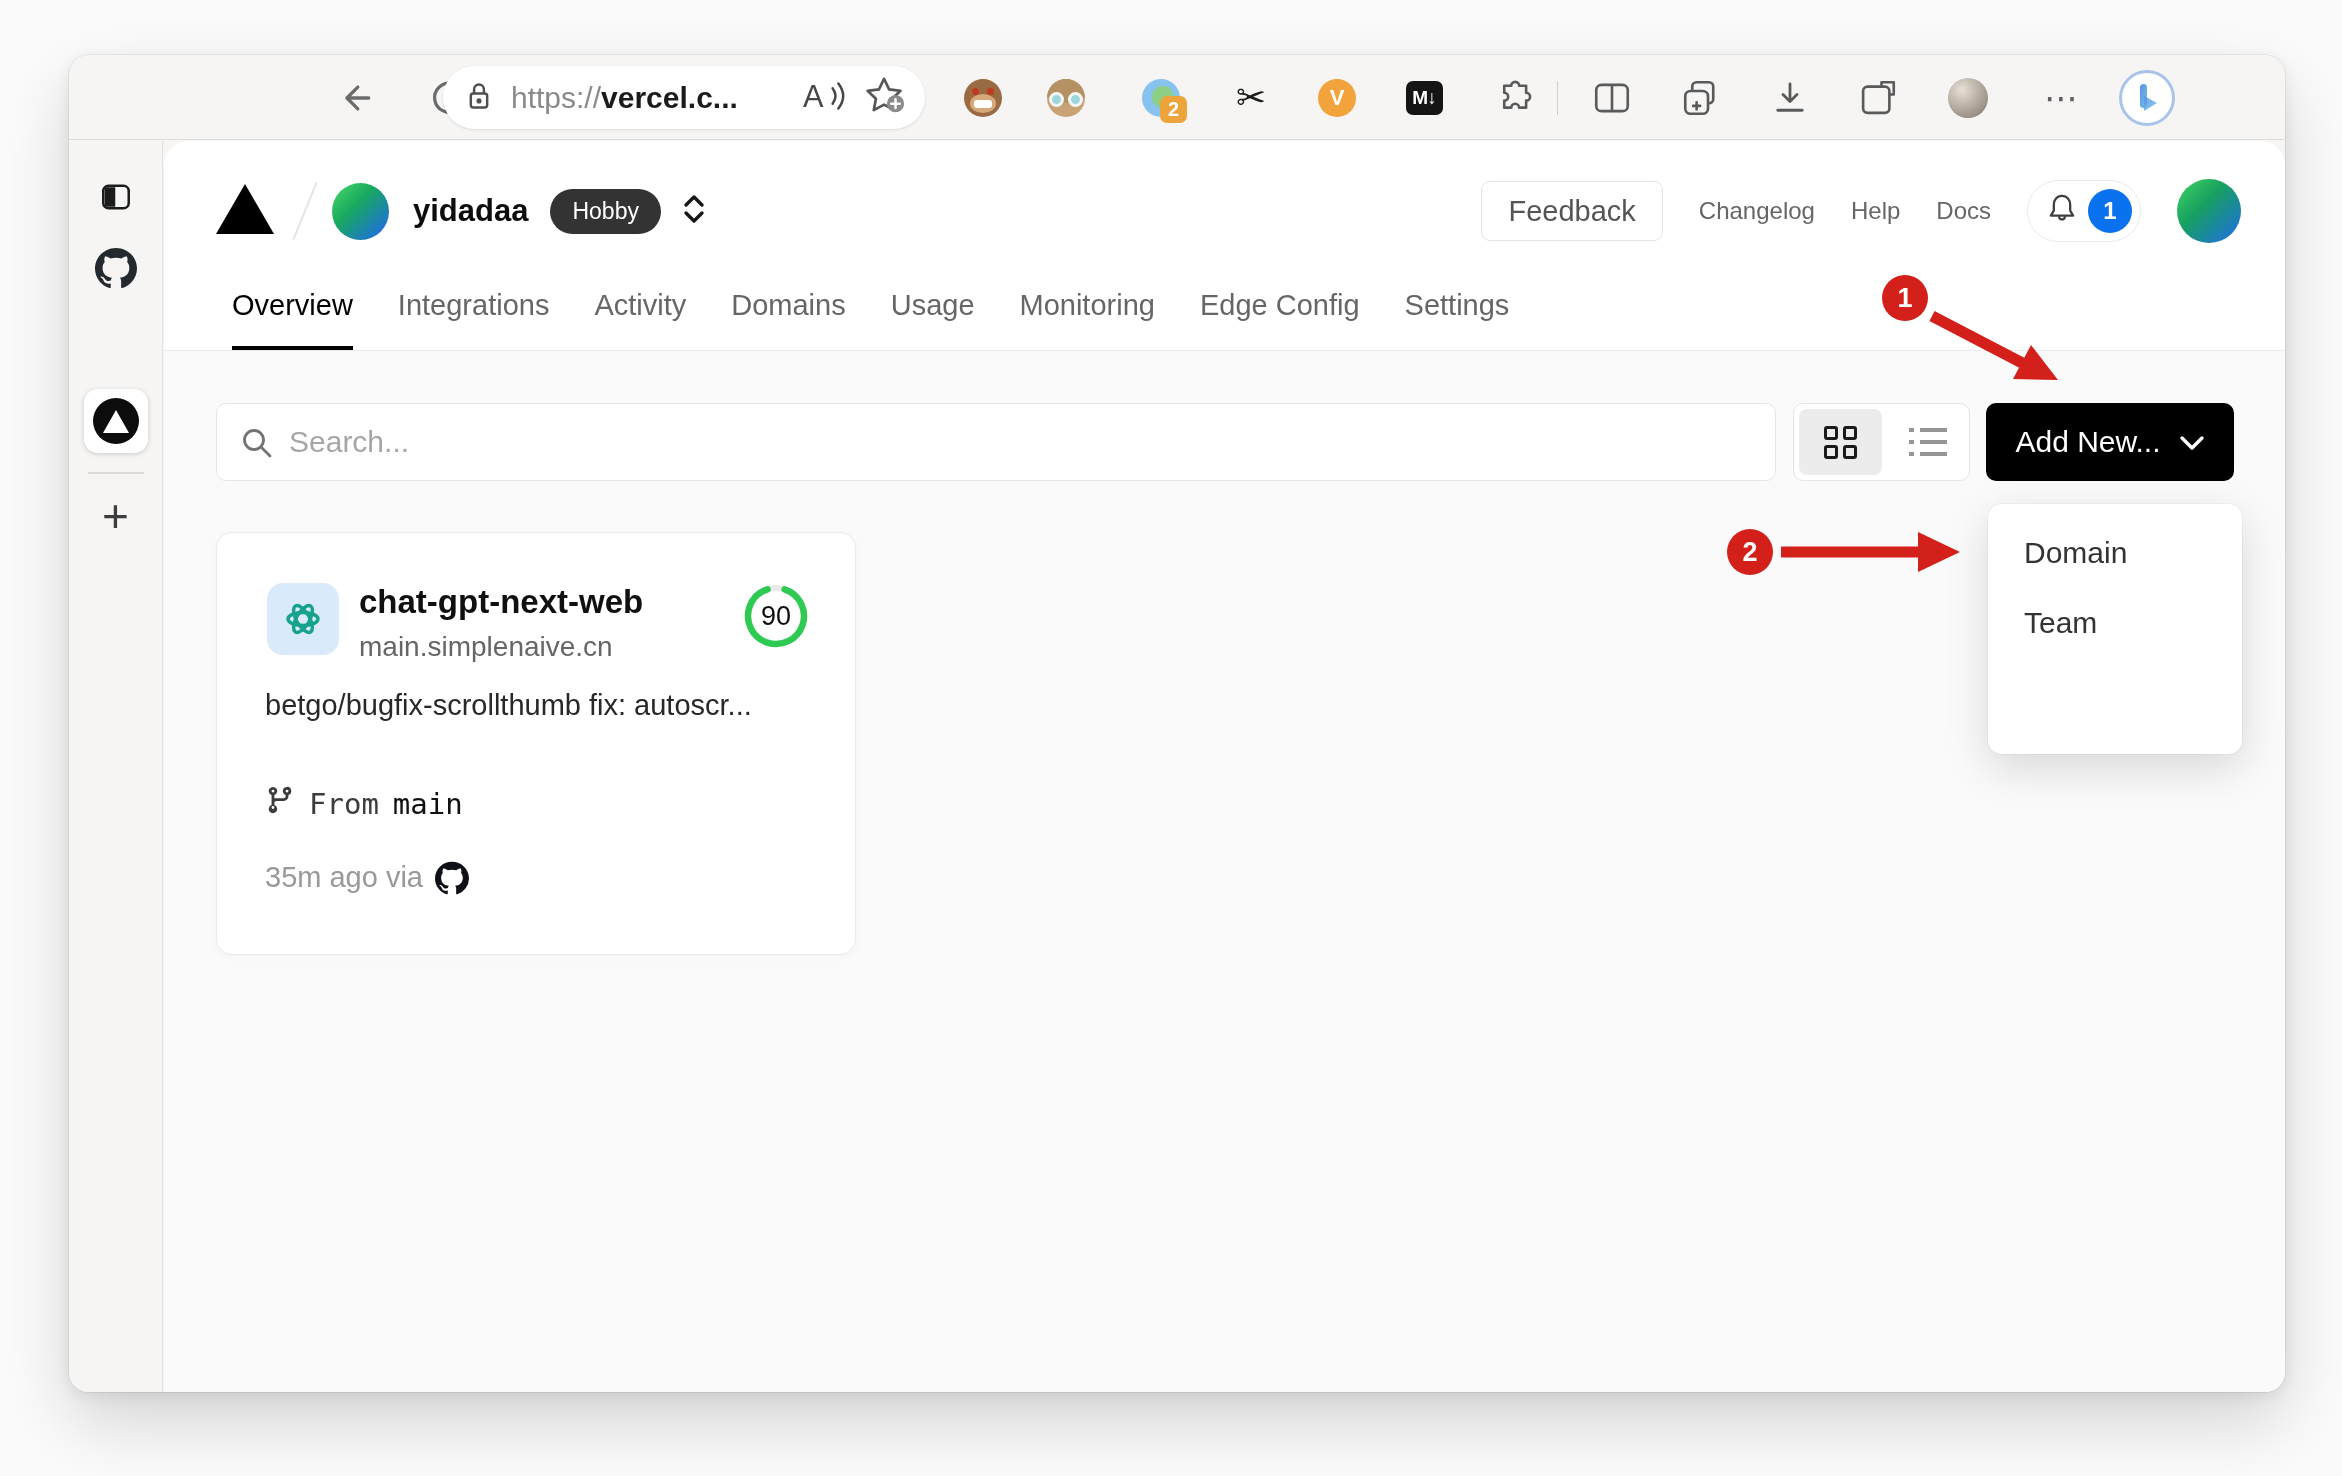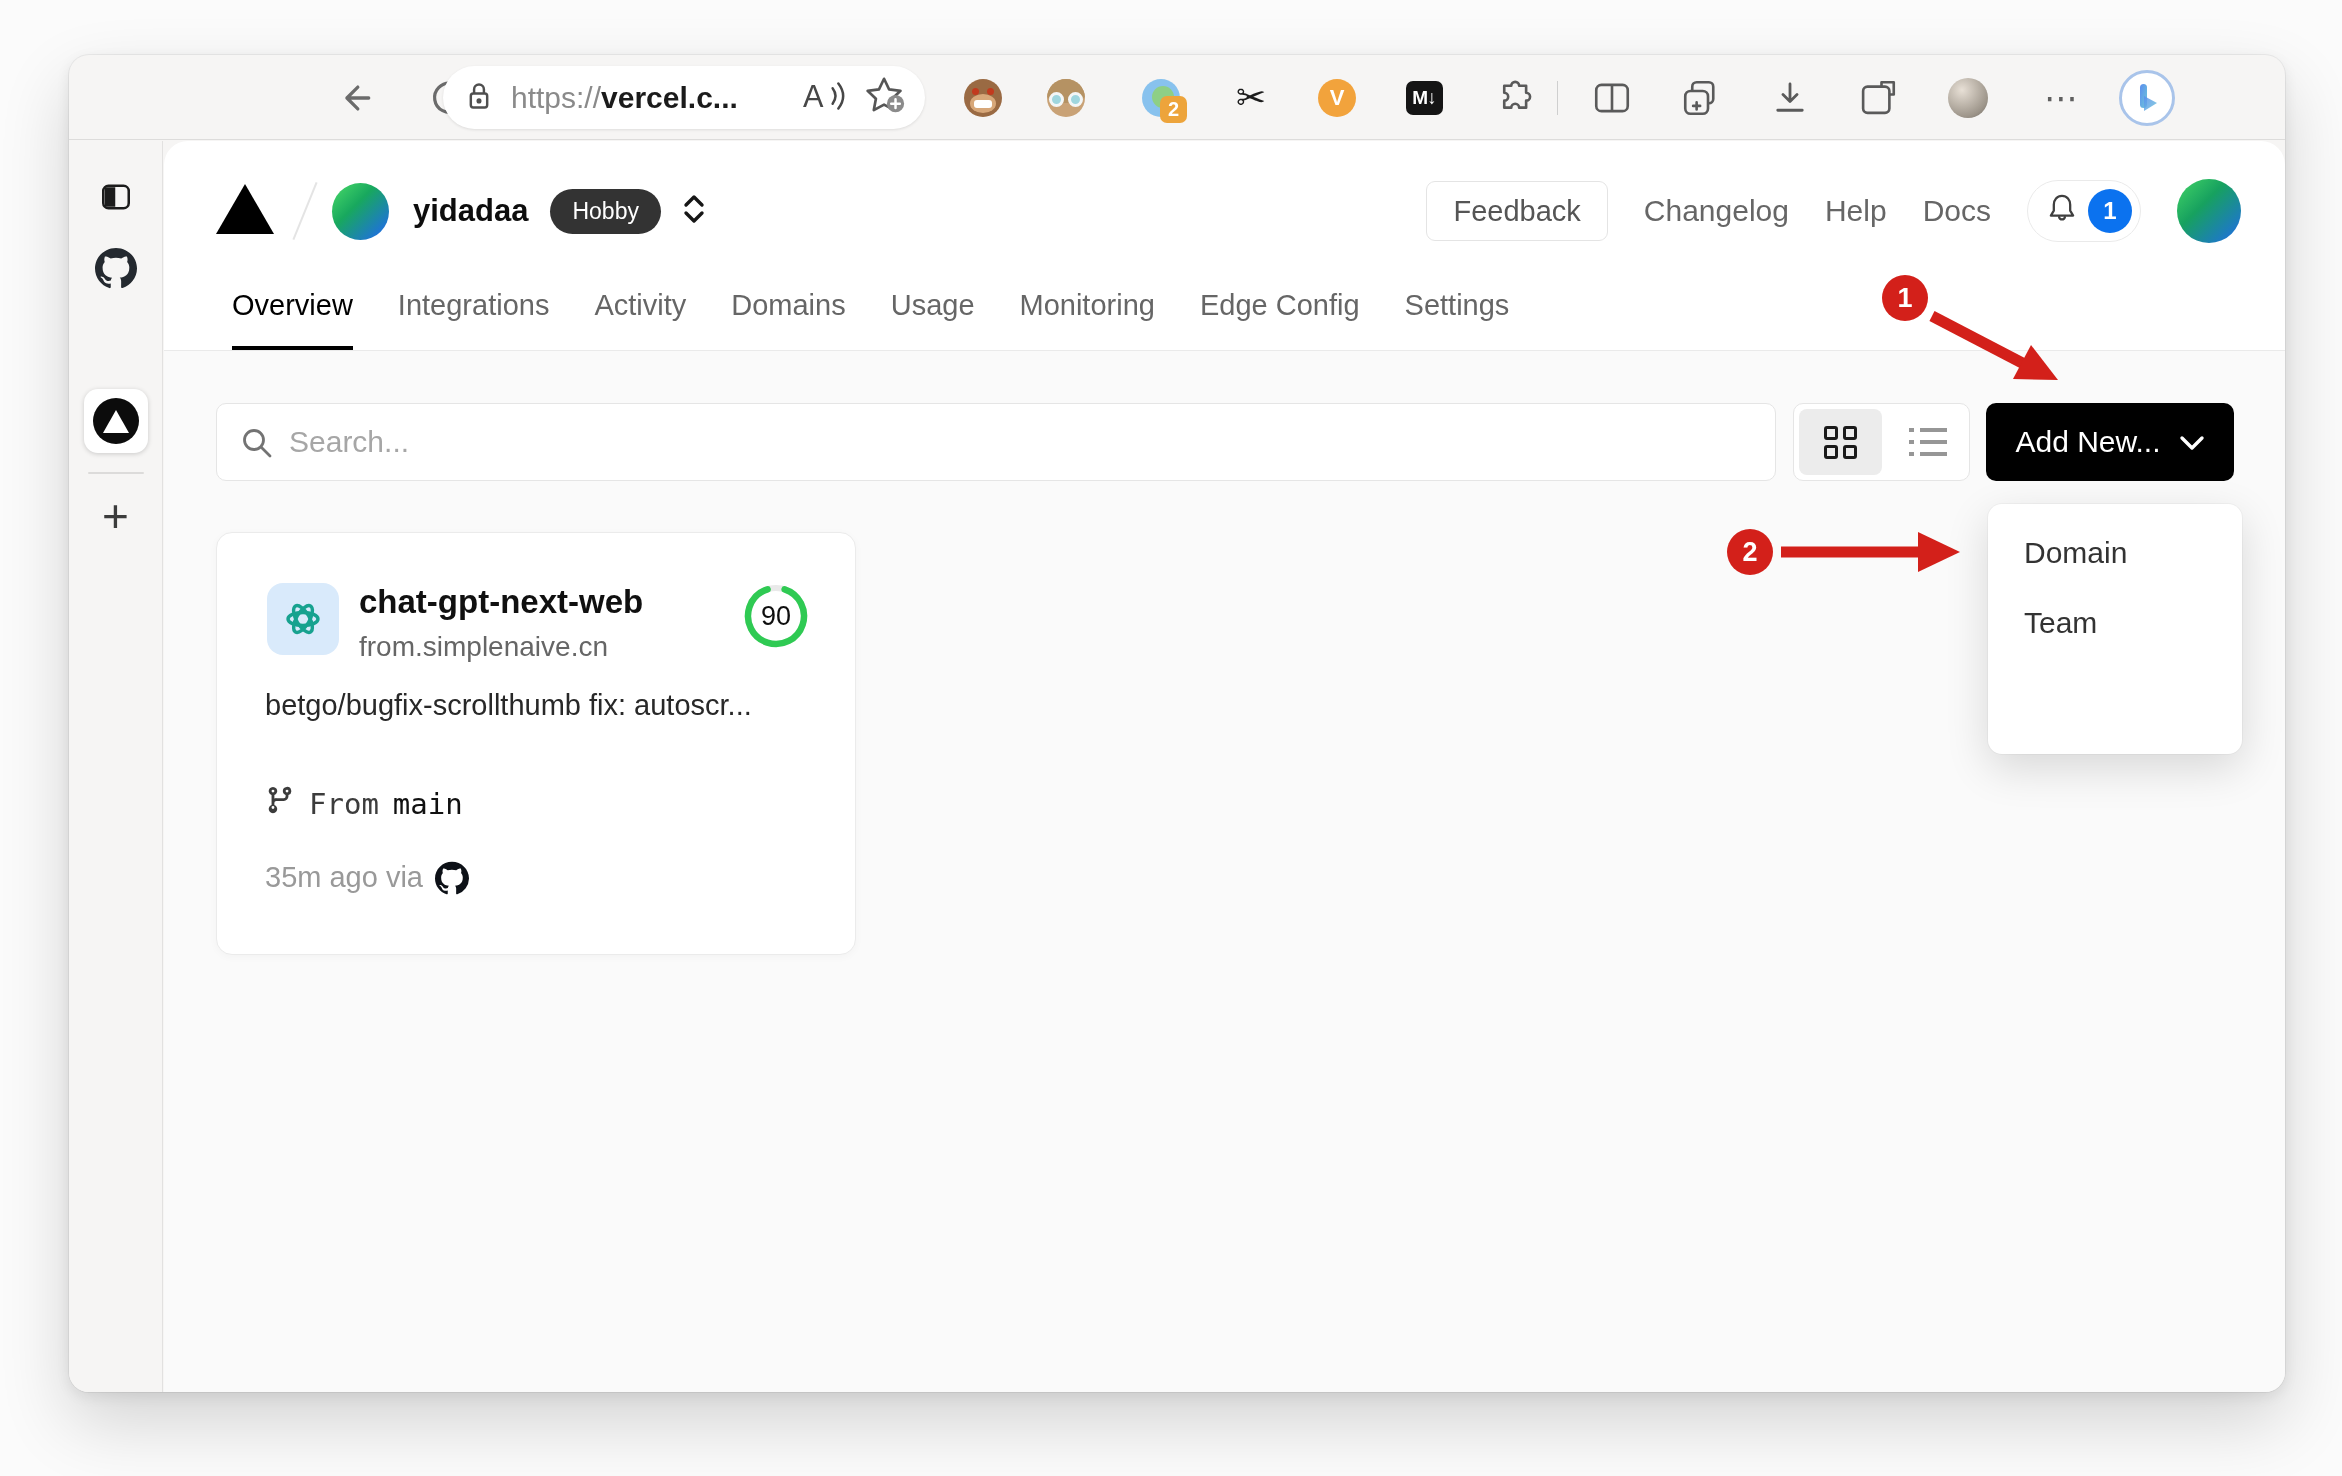--- a/index.html
+++ b/index.html
@@ -62,21 +62,21 @@
   .v-left { position:absolute; left:52px; top:0; height:140px; display:flex; align-items:center; }
   .slash { width:2px; height:62px; background:#e4e4e4; transform:rotate(22deg); margin:0 26px 0 30px; }
   .team-avatar { width:57px; height:57px; border-radius:50%; background:linear-gradient(135deg,#3ecf66 10%,#18a85e 40%,#1f6fe0 90%); }
   .team-name { font-size:31px; font-weight:600; color:#0d0d0d; margin-left:24px; }
   .plan-badge { margin-left:22px; background:#333; color:#fff; font-size:23px; padding:9px 22px; border-radius:24px; }
   .scope-switch { margin-left:20px; }
 
   .v-right { position:absolute; right:44px; top:0; height:140px; display:flex; align-items:center; gap:36px; }
   .feedback-btn { border:1px solid #e4e4e4; border-radius:9px; height:60px; padding:0 26px; display:flex; align-items:center;
     font-size:29px; color:#555; background:#fff; }
-  .nav-link { font-size:30px; color:#666; }
+  .nav-link { font-size:24px; color:#666; }
   .bell-pill { height:62px; border:1px solid #eaeaea; border-radius:32px; background:#fff; display:flex; align-items:center; padding:0 8px 0 16px; gap:8px; }
   .notif-badge { width:44px; height:44px; border-radius:50%; background:#0b72ef; color:#fff; font-size:24px; font-weight:600;
     display:flex; align-items:center; justify-content:center; }
   .user-avatar { width:64px; height:64px; border-radius:50%; background:linear-gradient(135deg,#3ecf66 5%,#17a15f 40%,#1f6fe0 95%); }
 
   .v-tabs { position:absolute; left:0; top:140px; right:0; height:70px; border-bottom:1px solid #eaeaea; display:flex; gap:45px; padding-left:68px; }
   .v-tab { font-size:29px; color:#666; display:flex; align-items:flex-start; padding-top:8px; position:relative; }
   .v-tab.active { color:#000; font-weight:500; }
   .v-tab.active::after { content:""; position:absolute; left:0; right:0; bottom:0; height:4px; background:#000; }
 
@@ -391,21 +391,21 @@
               <svg width="48" height="48" viewBox="0 0 48 48" fill="none" stroke="#17a28f" stroke-width="3.4">
                   <g transform="translate(24 24)">
                     <ellipse rx="15" ry="6.5"></ellipse>
                     <ellipse rx="15" ry="6.5" transform="rotate(60)"></ellipse>
                     <ellipse rx="15" ry="6.5" transform="rotate(120)"></ellipse>
                   </g>
                 </svg>
             </div>
             <div class="proj-names">
               <div class="proj-title">chat-gpt-next-web</div>
-              <div class="proj-domain">from.simplenaive.cn</div>
+              <div class="proj-domain">main.simplenaive.cn</div>
             </div>
             <div class="score-ring">
               <svg width="66" height="66" viewBox="0 0 66 66" fill="none">
                 <circle cx="33" cy="33" r="28" stroke="#e9e9e9" stroke-width="6"></circle>
                 <circle cx="33" cy="33" r="28" stroke="#2fca53" stroke-width="6.5" stroke-linecap="round" stroke-dasharray="158.3 17.6" transform="rotate(-72 33 33)"></circle>
               </svg>
               <div class="score-num">90</div>
             </div>
           </div>
 

